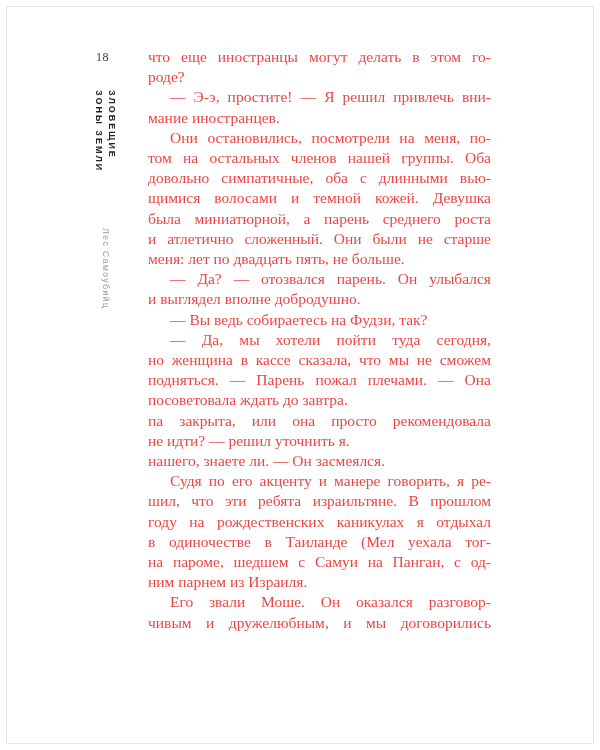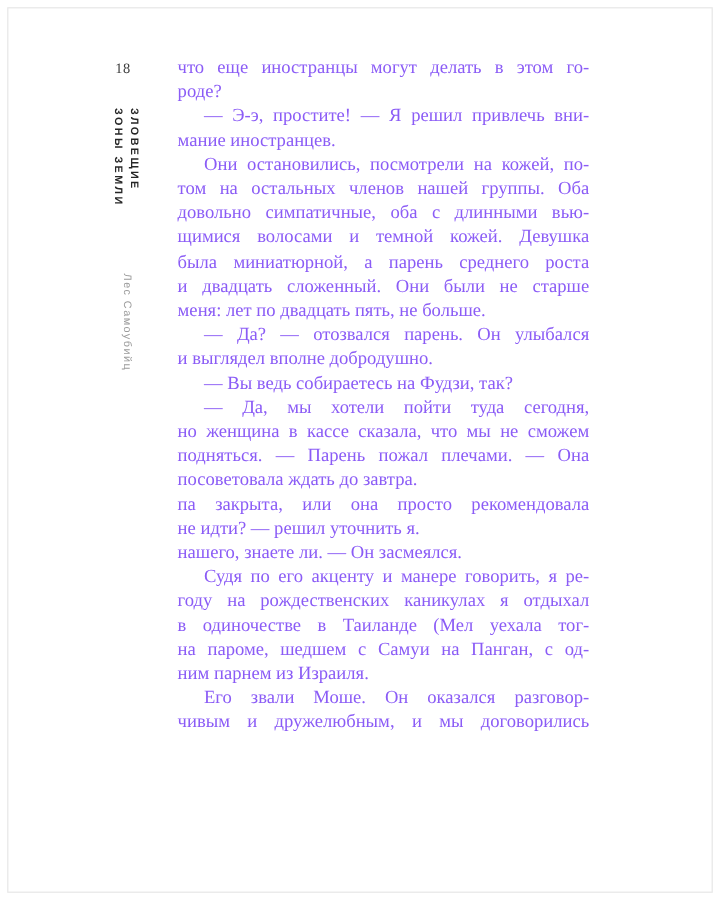--- a/index.html
+++ b/index.html
@@ -48,21 +48,21 @@
     letter-spacing: 1.2px;
     color: #9b9b9b;
   }
 
   .book-text {
     position: absolute;
     left: 148px; top: 47px;
     width: 343px;
     font-size: 15.5px;
     line-height: 20.2px;
-    color: #8b5cf6;
+    color: #ef4444;
   }
   .book-text .line {
     text-align: justify;
     text-align-last: justify;
     white-space: normal;
   }
   .book-text .line.endpar { text-align-last: left; }
   .book-text .line.indent { text-indent: 22px; }
 </style>
 </head>
@@ -77,37 +77,38 @@
   <span>ЗОНЫ ЗЕМЛИ</span>
 </div>
 
 <div class="spine-author">Лес Самоубийц</div>
 
 <div class="book-text">
     <div class="line">что еще иностранцы могут делать в этом го-</div>
     <div class="line endpar">роде?</div>
     <div class="line indent">— Э-э, простите! — Я решил привлечь вни-</div>
     <div class="line endpar">мание иностранцев.</div>
-    <div class="line indent">Они остановились, посмотрели на кожей, по-</div>
+    <div class="line indent">Они остановились, посмотрели на меня, по-</div>
     <div class="line">том на остальных членов нашей группы. Оба</div>
     <div class="line">довольно симпатичные, оба с длинными вью-</div>
     <div class="line">щимися волосами и темной кожей. Девушка</div>
     <div class="line">была миниатюрной, а парень среднего роста</div>
-    <div class="line">и двадцать сложенный. Они были не старше</div>
+    <div class="line">и атлетично сложенный. Они были не старше</div>
     <div class="line endpar">меня: лет по двадцать пять, не больше.</div>
     <div class="line indent">— Да? — отозвался парень. Он улыбался</div>
     <div class="line endpar">и выглядел вполне добродушно.</div>
     <div class="line indent endpar">— Вы ведь собираетесь на Фудзи, так?</div>
     <div class="line indent">— Да, мы хотели пойти туда сегодня,</div>
     <div class="line">но женщина в кассе сказала, что мы не сможем</div>
     <div class="line">подняться. — Парень пожал плечами. — Она</div>
     <div class="line endpar">посоветовала ждать до завтра.</div>
     <div class="line">па закрыта, или она просто рекомендовала</div>
     <div class="line endpar">не идти? — решил уточнить я.</div>
     <div class="line endpar">нашего, знаете ли. — Он засмеялся.</div>
     <div class="line indent">Судя по его акценту и манере говорить, я ре-</div>
+    <div class="line">шил, что эти ребята израильтяне. В прошлом</div>
     <div class="line">году на рождественских каникулах я отдыхал</div>
     <div class="line">в одиночестве в Таиланде (Мел уехала тог-</div>
     <div class="line">на пароме, шедшем с Самуи на Панган, с од-</div>
     <div class="line endpar">ним парнем из Израиля.</div>
     <div class="line indent">Его звали Моше. Он оказался разговор-</div>
     <div class="line">чивым и дружелюбным, и мы договорились</div>
   </div>
 
 </body></html>

